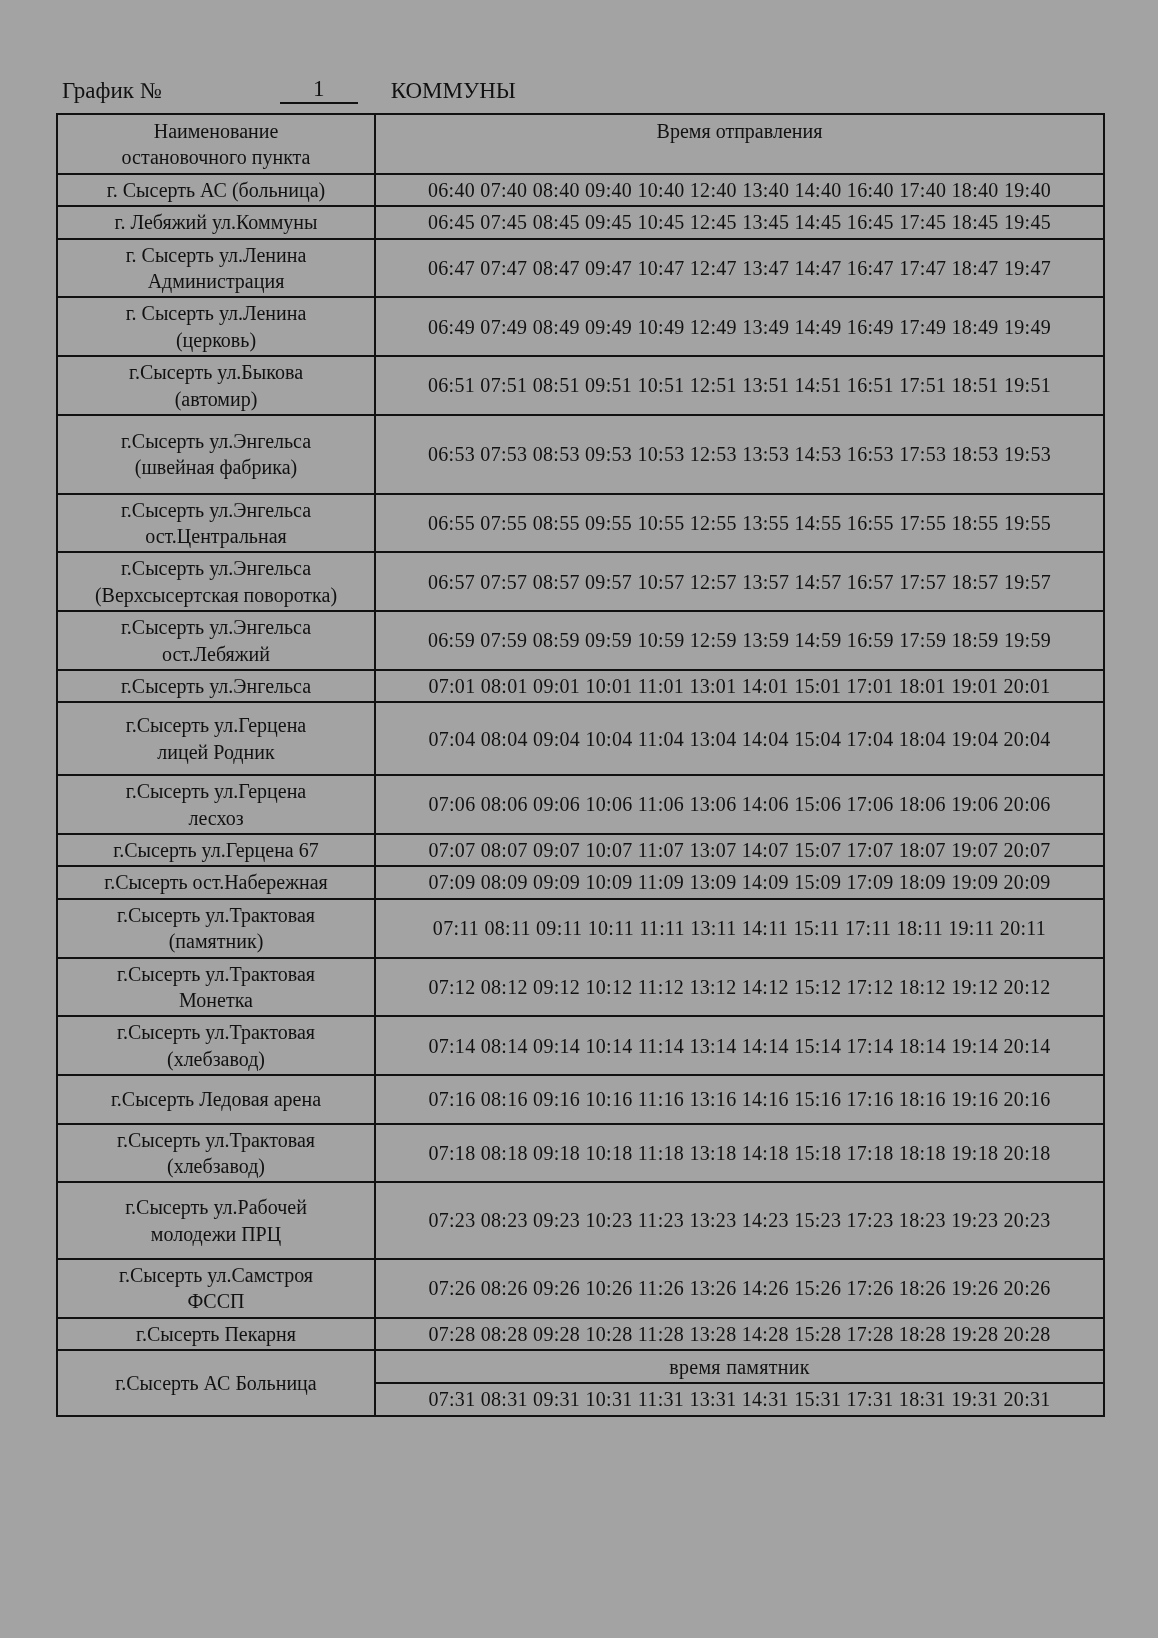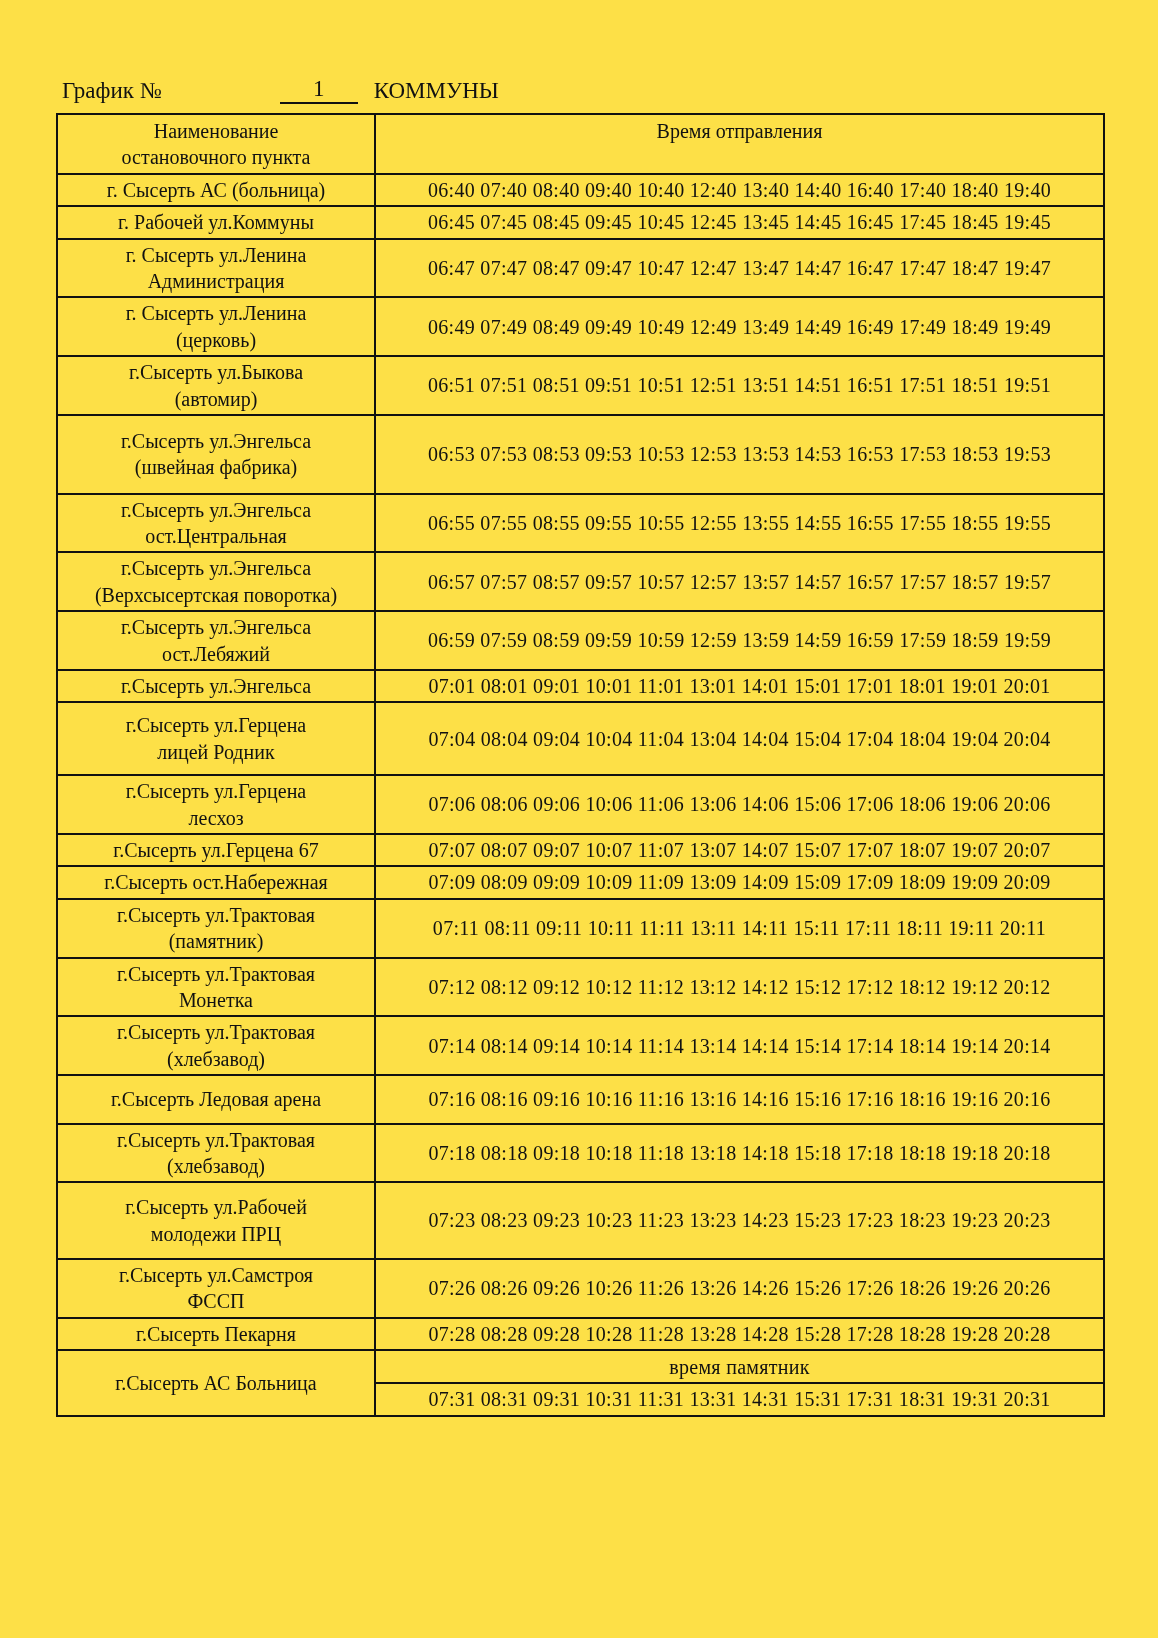--- a/index.html
+++ b/index.html
@@ -4,21 +4,21 @@
 <style>
   html, body {
     margin: 0;
     padding: 0;
     background: #ffffff;
   }
   .page {
     position: relative;
     width: 1158px;
     height: 1638px;
-    background: #fde047;
+    background: #a3a3a3;
     color: #111111;
     font-family: "Liberation Serif", "DejaVu Serif", serif;
     overflow: hidden;
   }
   .title-line {
     position: absolute;
     top: 76px;
     left: 62px;
     display: flex;
     align-items: flex-end;
@@ -27,21 +27,21 @@
     white-space: nowrap;
   }
   .title-blank {
     display: inline-block;
     width: 78px;
     margin-left: 118px;
     border-bottom: 2px solid #111111;
     text-align: center;
   }
   .title-route {
-    margin-left: 16px;
+    margin-left: 33px;
   }
   table.schedule {
     position: absolute;
     top: 113px;
     left: 56px;
     width: 1049px;
     border-collapse: collapse;
     table-layout: fixed;
     font-size: 20px;
     line-height: 1.32;
@@ -101,21 +101,21 @@
 остановочного пункта</th>
         <th class="h-times">Время отправления</th>
       </tr>
     </thead>
     <tbody id="rows-body">
         <tr>
     <td class="stop">г. Сысерть АС (больница)</td>
     <td class="times">06:40 07:40 08:40 09:40 10:40 12:40 13:40 14:40 16:40 17:40 18:40 19:40</td>
   </tr>
         <tr>
-    <td class="stop">г. Рабочей ул.Коммуны</td>
+    <td class="stop">г. Лебяжий ул.Коммуны</td>
     <td class="times">06:45 07:45 08:45 09:45 10:45 12:45 13:45 14:45 16:45 17:45 18:45 19:45</td>
   </tr>
         <tr>
     <td class="stop">г. Сысерть ул.Ленина
 Администрация</td>
     <td class="times">06:47 07:47 08:47 09:47 10:47 12:47 13:47 14:47 16:47 17:47 18:47 19:47</td>
   </tr>
         <tr>
     <td class="stop">г. Сысерть ул.Ленина
 (церковь)</td>

